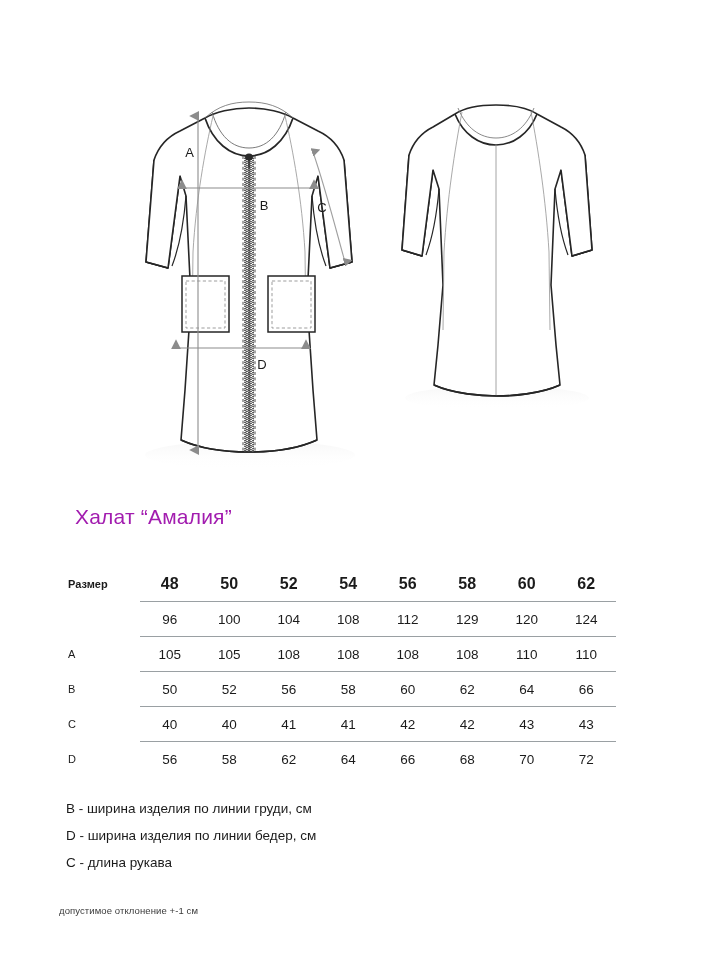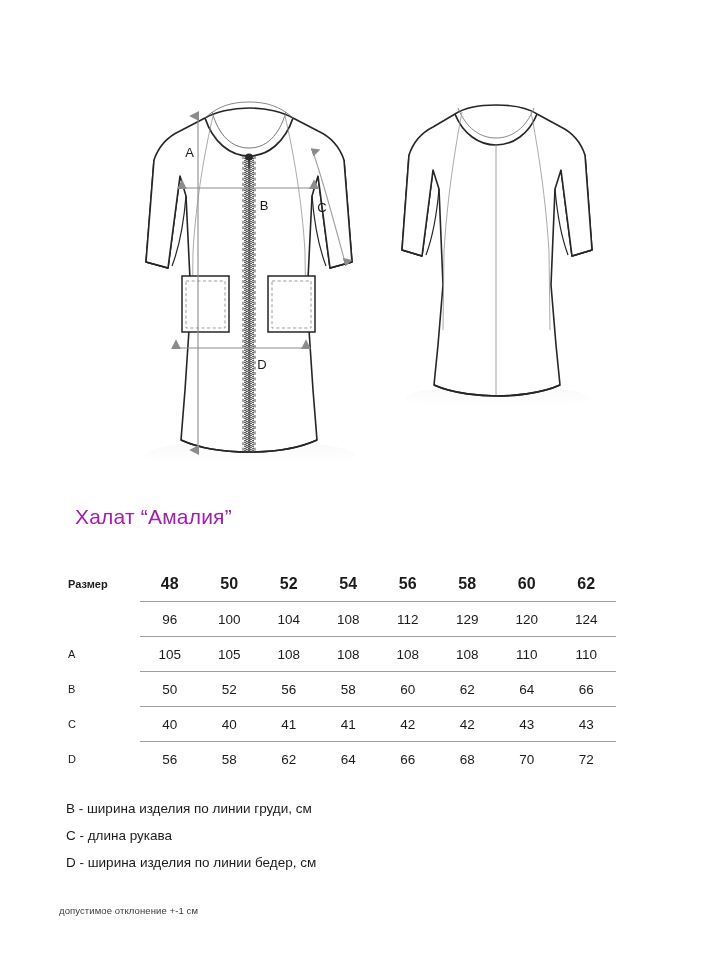--- a/index.html
+++ b/index.html
@@ -336,17 +336,17 @@
       <td>66</td>
       <td>68</td>
       <td>70</td>
       <td>72</td>
     </tr>
   </tbody>
 </table>
 
 <div id="legend">
   <div class="legend-line">B - ширина изделия по линии груди, см</div>
+  <div class="legend-line">D - ширина изделия по линии бедер, см</div>
   <div class="legend-line">C - длина рукава</div>
-  <div class="legend-line">D - ширина изделия по линии бедер, см</div>
 </div>
 
 <div id="footnote">допустимое отклонение +-1 см</div>
 
 </body></html>

